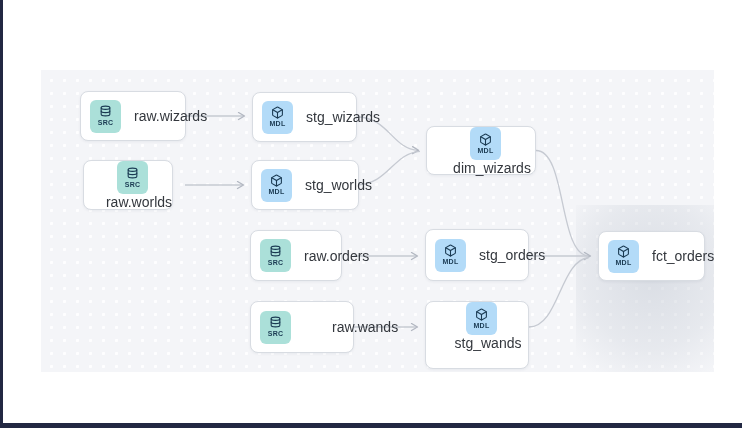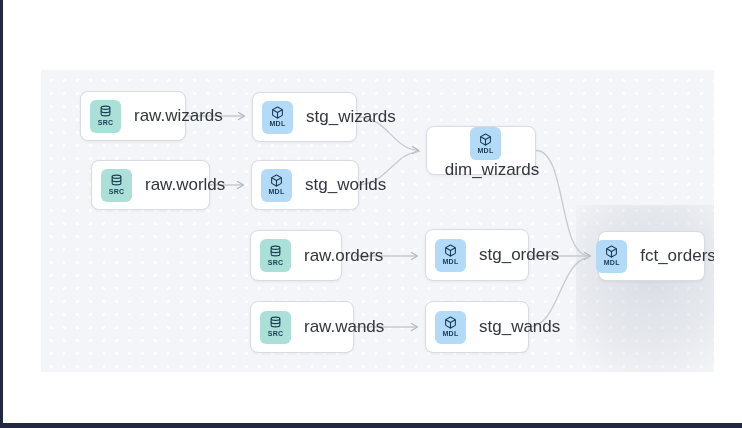--- a/index.html
+++ b/index.html
@@ -48,21 +48,21 @@
     width:31px;height:33px;border-radius:6px;
     display:flex;flex-direction:column;align-items:center;justify-content:center;
     flex:0 0 auto;
   }
   .badge .icon{display:block;margin-bottom:1px;}
   .badge-label{
     font-size:7px;font-weight:700;letter-spacing:.3px;line-height:8px;
   }
   .node-label{
     margin-left:13px;
-    font-size:17px;
+    font-size:14px;
     color:#33373d;
     white-space:nowrap;
   }
 </style>
 </head>
 <body>
 
 <div class="frame-left"></div>
 <div class="frame-bottom"></div>
 
@@ -101,21 +101,21 @@
 
       <svg class="icon" width="13" height="13" viewBox="0 0 24 24" fill="none" stroke="currentColor" stroke-width="2" stroke-linecap="round" stroke-linejoin="round">
         <path d="M21 16V8a2 2 0 0 0-1-1.73l-7-4a2 2 0 0 0-2 0l-7 4A2 2 0 0 0 3 8v8a2 2 0 0 0 1 1.73l7 4a2 2 0 0 0 2 0l7-4A2 2 0 0 0 21 16z"></path>
         <polyline points="3.27 6.96 12 12.01 20.73 6.96"></polyline>
         <line x1="12" y1="22.08" x2="12" y2="12"></line>
       </svg>
       <span class="badge-label">MDL</span>
     </div>
     <span class="node-label">stg_wizards</span>
   </div>
-    <div class="node" style="left: 50px; top: 90px; width: 119px; height: 50px;">
+    <div class="node" style="left: 42px; top: 90px; width: 90px; height: 50px; flex-direction: column;">
     <div class="badge" style="background: rgb(171, 224, 217); color: rgb(26, 58, 82);">
       <svg class="icon" width="13" height="13" viewBox="0 0 24 24" fill="none" stroke="currentColor" stroke-width="2" stroke-linecap="round" stroke-linejoin="round">
         <ellipse cx="12" cy="5" rx="8" ry="3"></ellipse>
         <path d="M4 5v6c0 1.7 3.6 3 8 3s8-1.3 8-3V5"></path>
         <path d="M4 11v6c0 1.7 3.6 3 8 3s8-1.3 8-3v-6"></path>
       </svg>
 
       <span class="badge-label">SRC</span>
     </div>
     <span class="node-label">raw.worlds</span>
@@ -161,45 +161,45 @@
 
       <svg class="icon" width="13" height="13" viewBox="0 0 24 24" fill="none" stroke="currentColor" stroke-width="2" stroke-linecap="round" stroke-linejoin="round">
         <path d="M21 16V8a2 2 0 0 0-1-1.73l-7-4a2 2 0 0 0-2 0l-7 4A2 2 0 0 0 3 8v8a2 2 0 0 0 1 1.73l7 4a2 2 0 0 0 2 0l7-4A2 2 0 0 0 21 16z"></path>
         <polyline points="3.27 6.96 12 12.01 20.73 6.96"></polyline>
         <line x1="12" y1="22.08" x2="12" y2="12"></line>
       </svg>
       <span class="badge-label">MDL</span>
     </div>
     <span class="node-label">stg_orders</span>
   </div>
-    <div class="node" style="left: 209px; top: 231px; width: 104px; height: 52px;">
+    <div class="node" style="left: 209px; top: 231px; width: 104px; height: 52px; gap: 28px;">
     <div class="badge" style="background: rgb(171, 224, 217); color: rgb(26, 58, 82);">
       <svg class="icon" width="13" height="13" viewBox="0 0 24 24" fill="none" stroke="currentColor" stroke-width="2" stroke-linecap="round" stroke-linejoin="round">
         <ellipse cx="12" cy="5" rx="8" ry="3"></ellipse>
         <path d="M4 5v6c0 1.7 3.6 3 8 3s8-1.3 8-3V5"></path>
         <path d="M4 11v6c0 1.7 3.6 3 8 3s8-1.3 8-3v-6"></path>
       </svg>
 
       <span class="badge-label">SRC</span>
     </div>
     <span class="node-label">raw.wands</span>
   </div>
-    <div class="node" style="left: 384px; top: 231px; width: 104px; height: 52px;">
+    <div class="node" style="left: 384px; top: 231px; width: 104px; height: 68px; flex-direction: column;">
     <div class="badge" style="background: rgb(179, 219, 248); color: rgb(26, 58, 82);">
 
       <svg class="icon" width="13" height="13" viewBox="0 0 24 24" fill="none" stroke="currentColor" stroke-width="2" stroke-linecap="round" stroke-linejoin="round">
         <path d="M21 16V8a2 2 0 0 0-1-1.73l-7-4a2 2 0 0 0-2 0l-7 4A2 2 0 0 0 3 8v8a2 2 0 0 0 1 1.73l7 4a2 2 0 0 0 2 0l7-4A2 2 0 0 0 21 16z"></path>
         <polyline points="3.27 6.96 12 12.01 20.73 6.96"></polyline>
         <line x1="12" y1="22.08" x2="12" y2="12"></line>
       </svg>
       <span class="badge-label">MDL</span>
     </div>
     <span class="node-label">stg_wands</span>
   </div>
-    <div class="node" style="left: 557px; top: 161px; width: 107px; height: 50px; justify-content: center;">
+    <div class="node" style="left: 557px; top: 161px; width: 107px; height: 50px;">
     <div class="badge" style="background: rgb(179, 219, 248); color: rgb(26, 58, 82);">
 
       <svg class="icon" width="13" height="13" viewBox="0 0 24 24" fill="none" stroke="currentColor" stroke-width="2" stroke-linecap="round" stroke-linejoin="round">
         <path d="M21 16V8a2 2 0 0 0-1-1.73l-7-4a2 2 0 0 0-2 0l-7 4A2 2 0 0 0 3 8v8a2 2 0 0 0 1 1.73l7 4a2 2 0 0 0 2 0l7-4A2 2 0 0 0 21 16z"></path>
         <polyline points="3.27 6.96 12 12.01 20.73 6.96"></polyline>
         <line x1="12" y1="22.08" x2="12" y2="12"></line>
       </svg>
       <span class="badge-label">MDL</span>
     </div>
     <span class="node-label">fct_orders</span>

